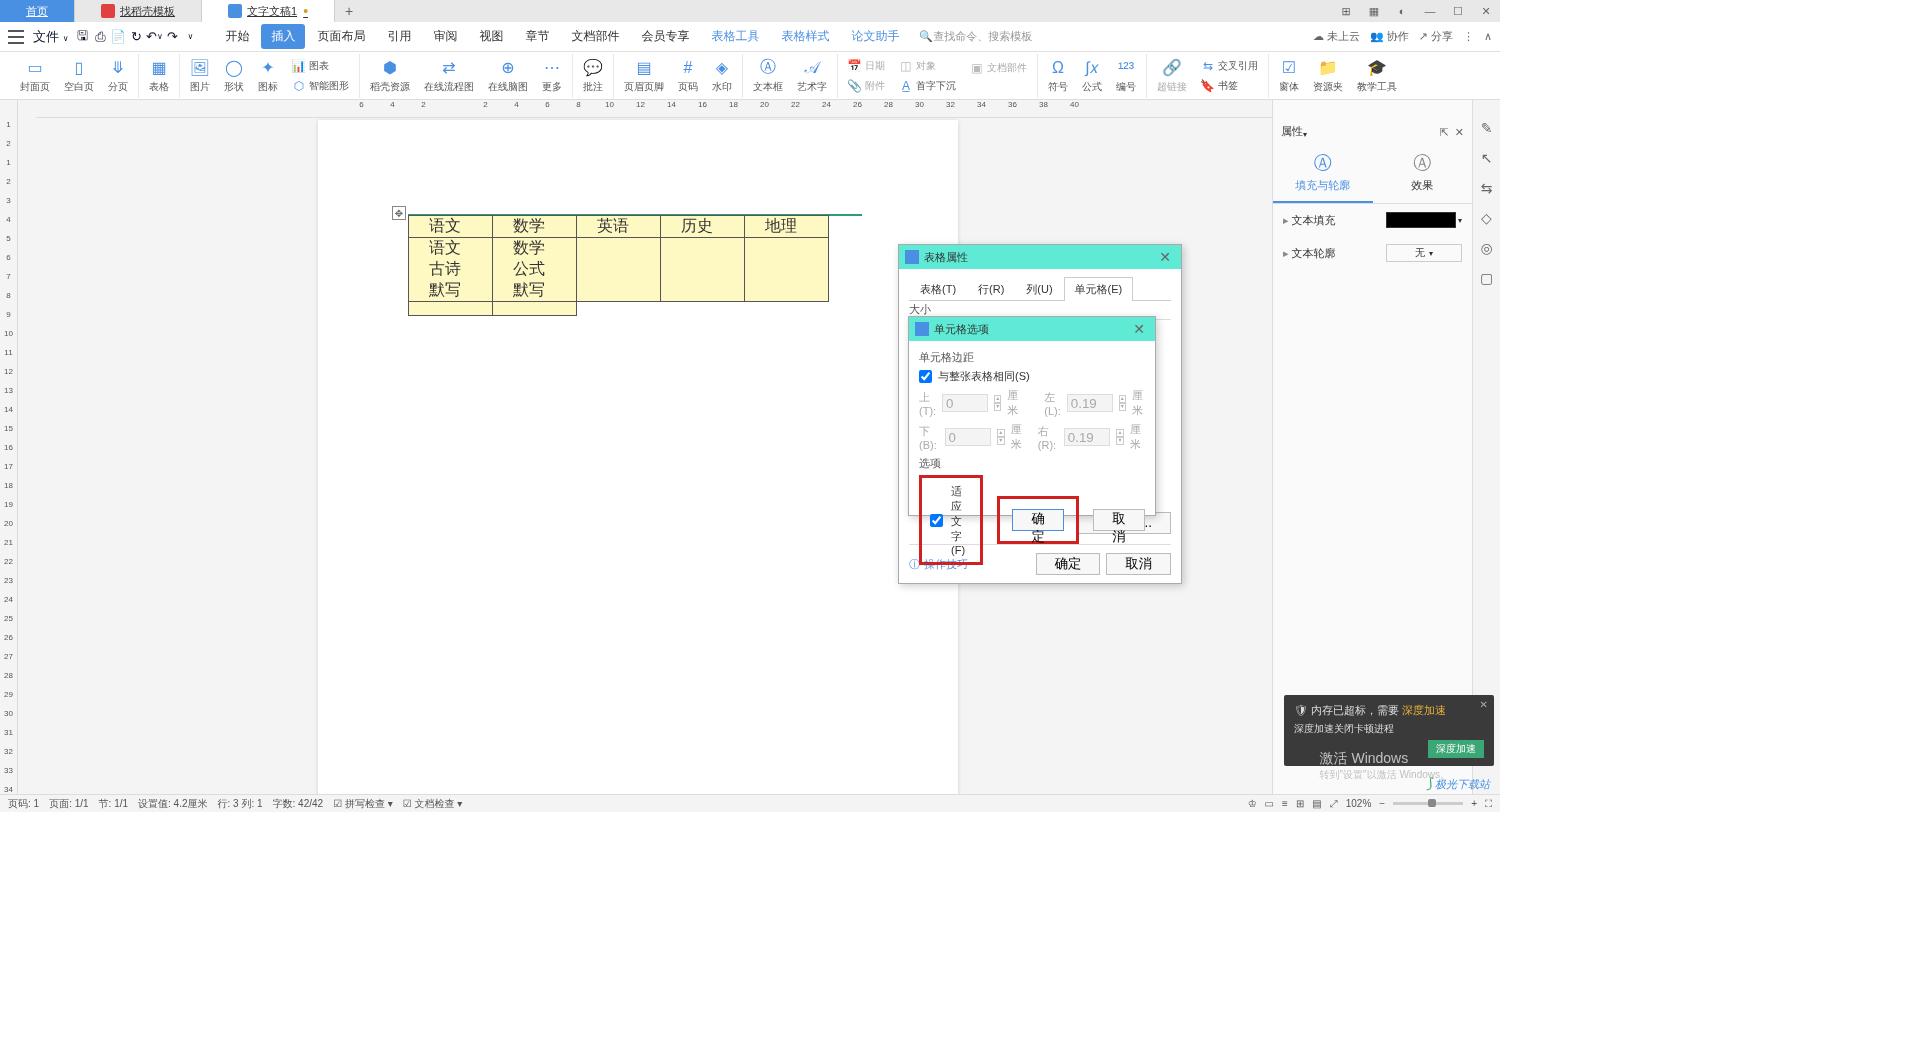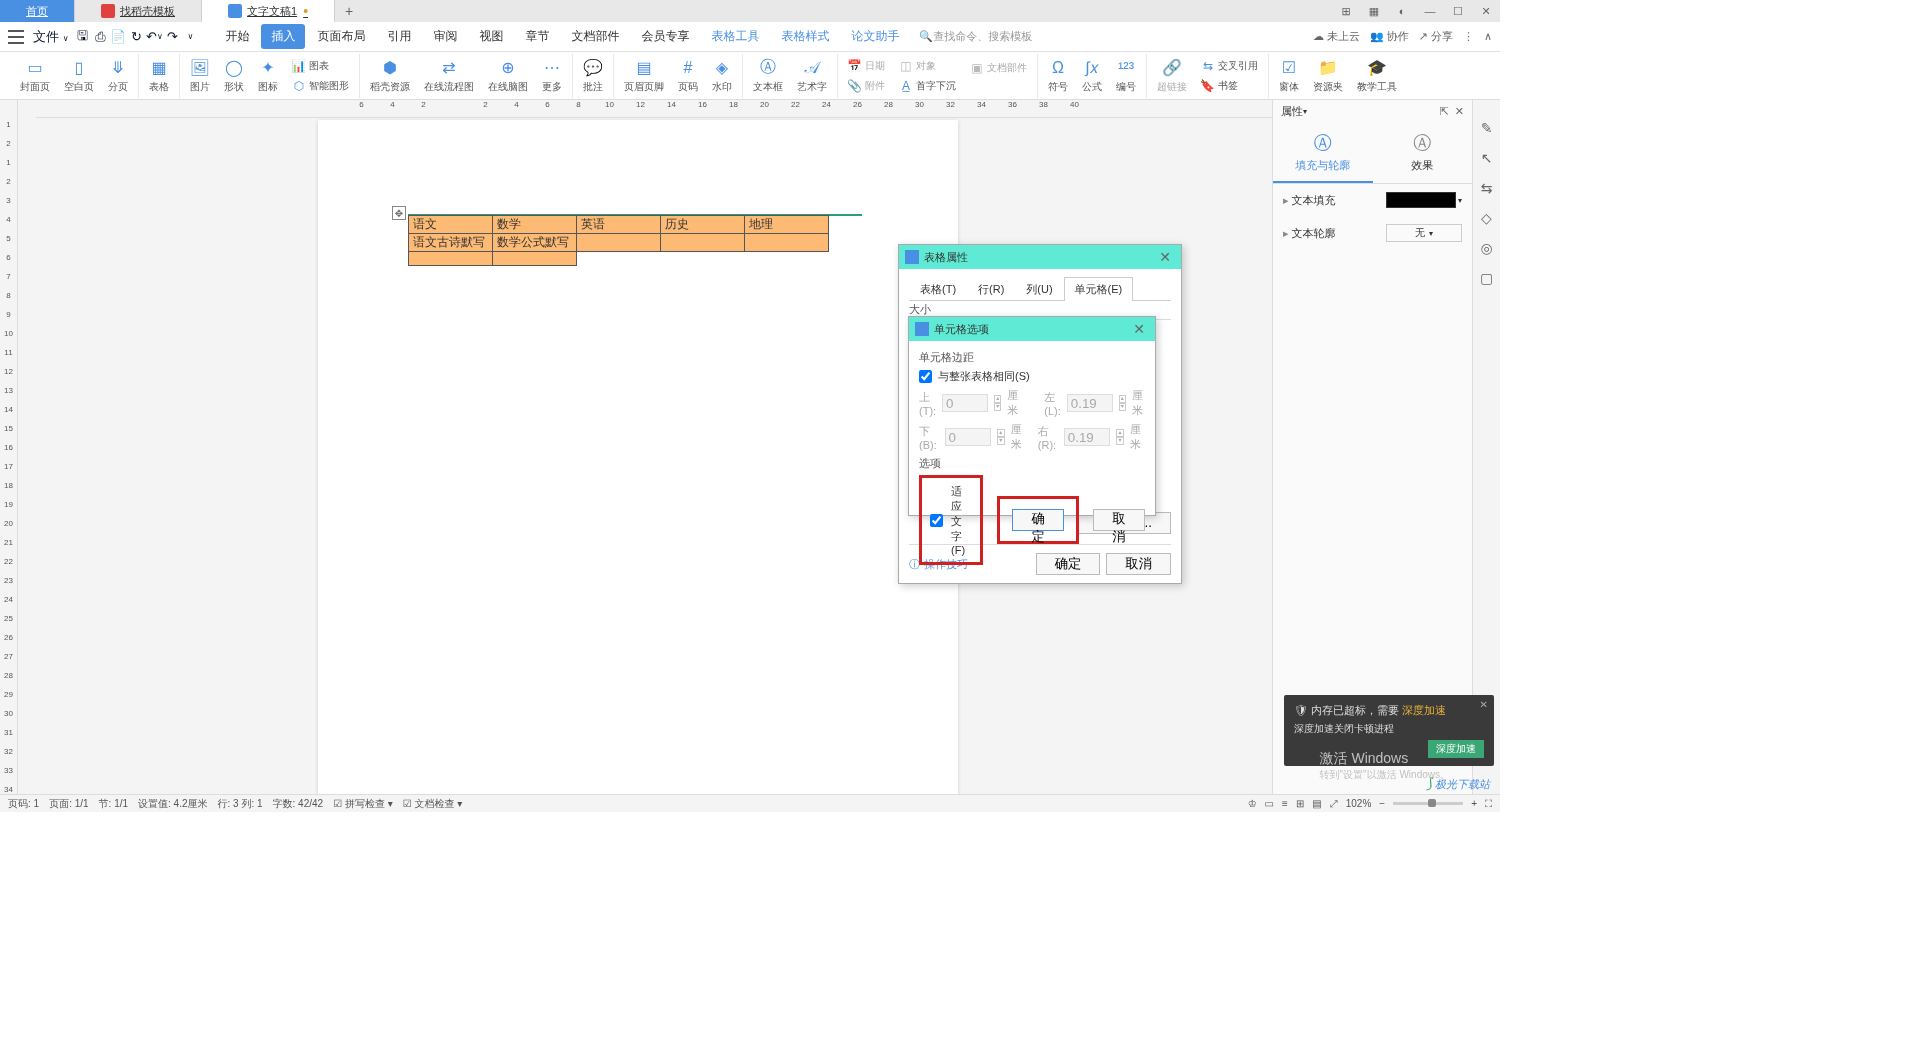--- a/index.html
+++ b/index.html
@@ -46,21 +46,21 @@
 
 
 .workspace { position: absolute; top: 100px; bottom: 18px; left: 0; right: 0; display: flex; }
 .vruler { width: 18px; background: #f4f4f4; border-right: 1px solid #ddd; padding-top: 20px; }
 .vruler span { display: block; font-size: 8px; color: #555; text-align: center; height: 19px; }
 .canvas-area { flex: 1; background: #f4f4f4; position: relative; overflow: hidden; }
 .page { position: absolute; left: 300px; top: 20px; width: 640px; height: 680px; background: #fff; box-shadow: 0 1px 4px rgba(0,0,0,0.15); }
 
 
 .doc-table { position: absolute; left: 90px; top: 95px; border-collapse: collapse; }
-.doc-table td { border: 1px solid #555; padding: 0 4px; height: 14px; font-size: 12px; background: #fdba74; }
+.doc-table td { border: 1px solid #555; padding: 0 20px; height: 14px; font-size: 16px; background: #fef9c3; }
 .doc-table td.col { width: 84px; }
 .table-handle { position: absolute; left: 74px; top: 86px; width: 14px; height: 14px; border: 1px solid #888; display: flex; align-items: center; justify-content: center; font-size: 10px; color: #666; }
 .table-topline { position: absolute; left: 90px; top: 94px; width: 454px; height: 2px; background: #2a9d7a; }
 
 
 .dlg { position: absolute; background: #fff; border: 1px solid #aaa; box-shadow: 2px 2px 8px rgba(0,0,0,0.2); font-size: 11px; }
 .dlg-title { height: 24px; display: flex; align-items: center; padding: 0 6px; background: #5eead4; }
 .dlg-title .ic { width: 14px; height: 14px; background: #4a90e2; margin-right: 5px; }
 .dlg-title .close { margin-left: auto; color: #666; font-size: 14px; padding: 0 4px; }
 .dlg-body { padding: 8px 10px; }
@@ -75,21 +75,21 @@
 .dlg-btn.primary { border: 1px solid #4a90e2; }
 .fieldset-label { color: #555; margin: 1px 0 2px 0; }
 .hr { height: 1px; background: #ddd; margin: 2px 0; }
 .redbox { border: 3px solid #d02020; padding: 6px 8px; display: inline-flex; align-items: center; }
 
 #dlg-table-props { left: 580px; top: 124px; width: 284px; height: 340px; }
 #dlg-cell-opts { left: 590px; top: 196px; width: 248px; height: 200px; z-index: 2; }
 
 
 .right-panel { position: absolute; right: 28px; top: 0; bottom: 0; width: 200px; background: #fafafa; border-left: 1px solid #ddd; }
-.rp-title { padding: 4px 8px; font-size: 11px; display: flex; align-items: center; }
+.rp-title { padding: 4px 8px; font-size: 11px; display: flex; align-items: flex-end; margin-top: 20px; }
 .rp-title .acts { margin-left: auto; display: flex; gap: 6px; color: #666; }
 .rp-tabs { display: flex; border-bottom: 1px solid #ddd; }
 .rp-tab { flex: 1; text-align: center; padding: 8px 0; font-size: 11px; }
 .rp-tab .tic { display: block; font-size: 18px; color: #4a90e2; margin-bottom: 3px; }
 .rp-tab.active { border-bottom: 2px solid #4a90e2; color: #4a90e2; }
 .rp-row { display: flex; align-items: center; padding: 8px 10px; font-size: 11px; }
 .rp-row .lbl::before { content: "▸ "; color: #888; }
 .rp-swatch { margin-left: auto; width: 70px; height: 16px; border: 1px solid #333; background: #000; }
 .rp-select { margin-left: auto; width: 76px; height: 18px; border: 1px solid #ccc; text-align: center; font-size: 10px; display: flex; align-items: center; justify-content: center; }
 

